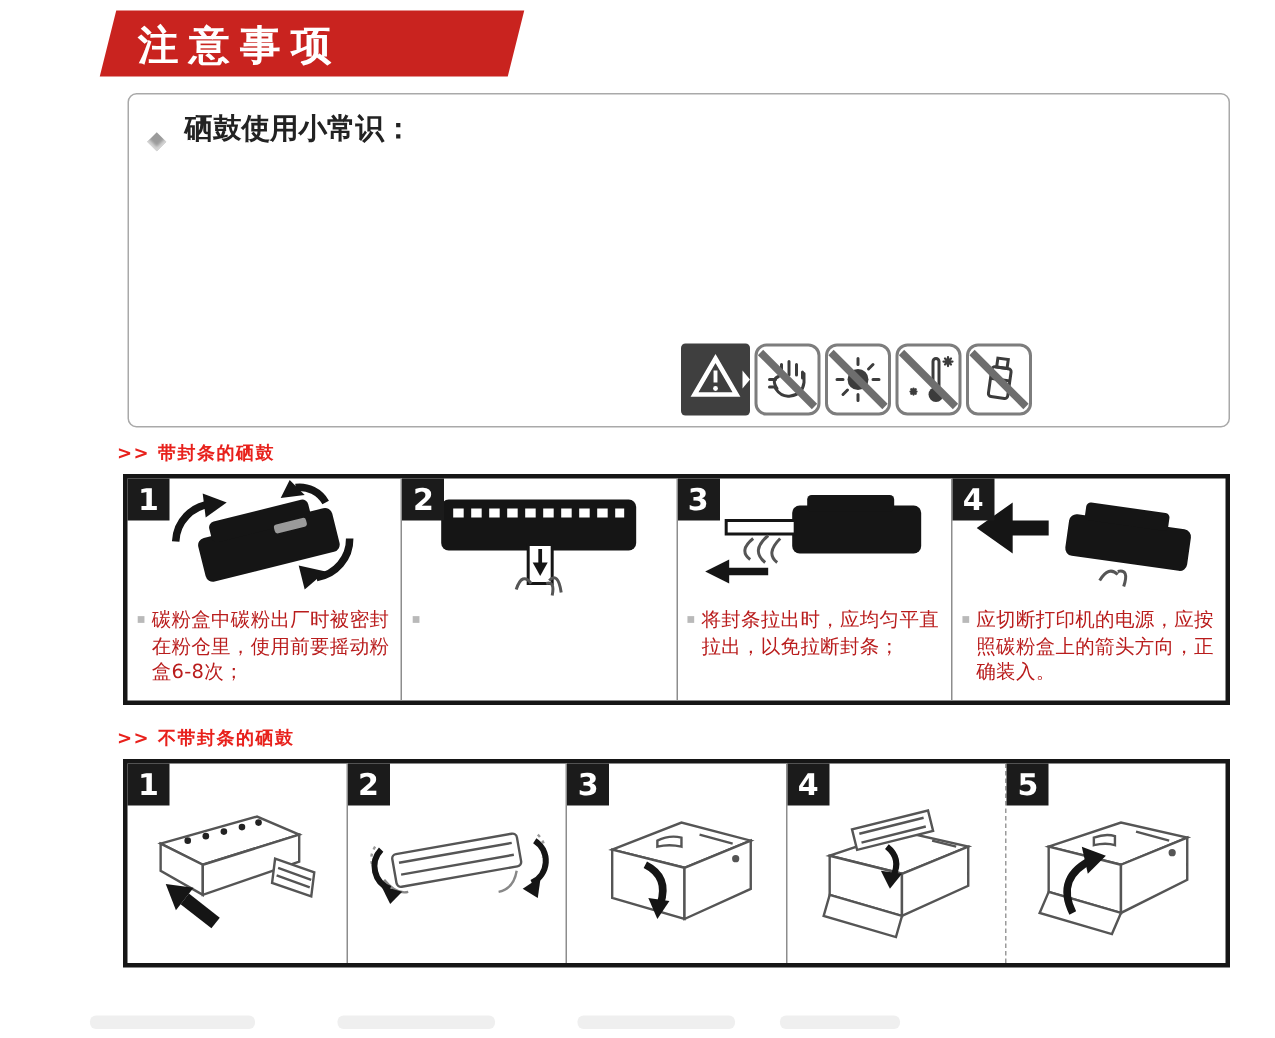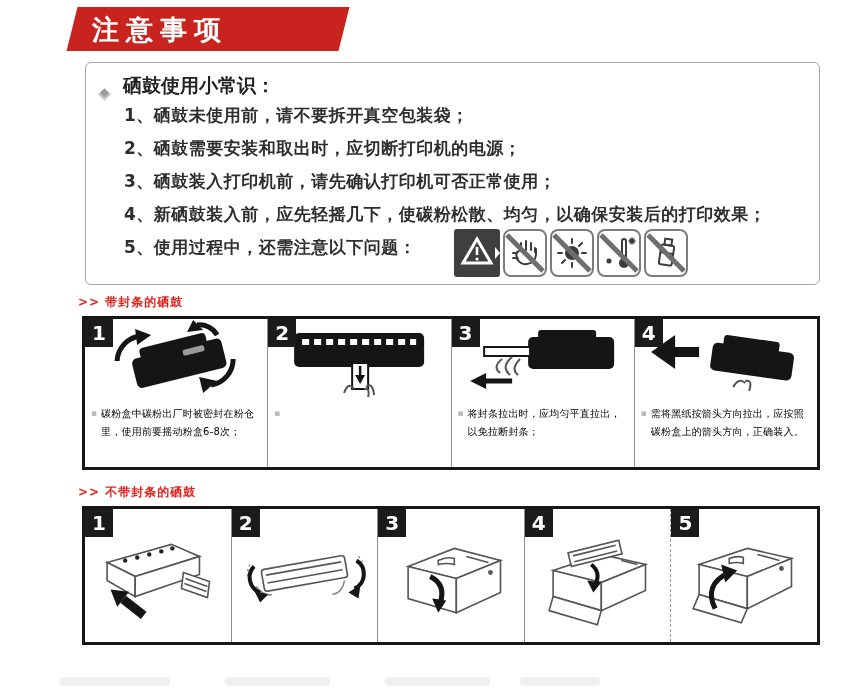--- a/index.html
+++ b/index.html
@@ -44,44 +44,37 @@
   .step-cell:last-child { border-right:none; }
   .step-cell.dashed { border-right:1px dashed #9a9a9a; }
   .badge { position:absolute; left:0; top:0; width:28px; height:28px; background:#1b1b1b;
            color:#fff; font-size:20px; font-weight:bold; display:flex; align-items:center;
            justify-content:center; z-index:2; }
   .illus { position:absolute; left:0; top:0; width:100%; }
   .sealed .illus { height:82px; }
   .unsealed .illus { height:100%; }
   .caption { position:absolute; left:6px; top:86px; right:4px; display:flex; }
   .cap-bullet { color:#b9b9b9; font-size:9px; line-height:17px; margin-right:4px; }
-  .cap-text { font-size:10px; color:#000000; line-height:17.5px; letter-spacing:.2px; }
+  .cap-text { font-size:13px; color:#b91c1c; line-height:17.5px; letter-spacing:.2px; }
 
   
   .smudge { position:absolute; height:9px; border-radius:4px; background:#efefef; top:677px; }
 </style>
 </head>
 <body>
 
 <div class="page">
 
   <div class="banner"></div>
   <div class="banner-text">注意事项</div>
 
   <div class="tips-box">
     <div class="tips-head">
       <div class="diamond"></div>
       <div class="tips-title">硒鼓使用小常识：</div>
-    </div>
-    <div class="tips-items">
-      <div class="tip-item">1、硒鼓未使用前，请不要拆开真空包装袋；</div>
-      <div class="tip-item">2、硒鼓需要安装和取出时，应切断打印机的电源；</div>
-      <div class="tip-item">3、硒鼓装入打印机前，请先确认打印机可否正常使用；</div>
-      <div class="tip-item">4、新硒鼓装入前，应先轻摇几下，使碳粉松散、均匀，以确保安装后的打印效果；</div>
-      <div class="tip-item">5、使用过程中，还需注意以下问题：</div>
     </div>
 
     <div class="warn-strip">
       <div class="warn-black">
         <svg width="46" height="48" viewBox="0 0 46 48">
           <path d="M23 10 L37 34 H9 Z" fill="none" stroke="#fff" stroke-width="3"></path>
           <rect x="21.7" y="18" width="2.6" height="8" fill="#fff"></rect>
           <circle cx="23" cy="30" r="1.6" fill="#fff"></circle>
           <polygon points="41,18 46,24 41,30" fill="#fff"></polygon>
         </svg>
@@ -198,21 +191,21 @@
         <g transform="rotate(8 110 42)">
           <rect x="74" y="28" width="82" height="28" rx="5" fill="#151515"></rect>
           <rect x="84" y="19" width="56" height="12" rx="3" fill="#151515"></rect>
         </g>
         <g stroke="#555" stroke-width="2" fill="none">
           <path d="M96 68 q6 -10 12 -4 M112 72 q4 -12 -4 -10"></path>
         </g>
       </svg>
       <div class="caption">
         <span class="cap-bullet">▪</span>
-        <span class="cap-text">需将黑纸按箭头方向拉出，应按照碳粉盒上的箭头方向，正确装入。</span>
+        <span class="cap-text">应切断打印机的电源，应按照碳粉盒上的箭头方向，正确装入。</span>
       </div>
     </div>
   </div>
 
   <div class="subhead s2">&gt;&gt; 不带封条的硒鼓</div>
 
   <div class="steps-box unsealed">
 
     <div class="step-cell">
       <div class="badge">1</div>

